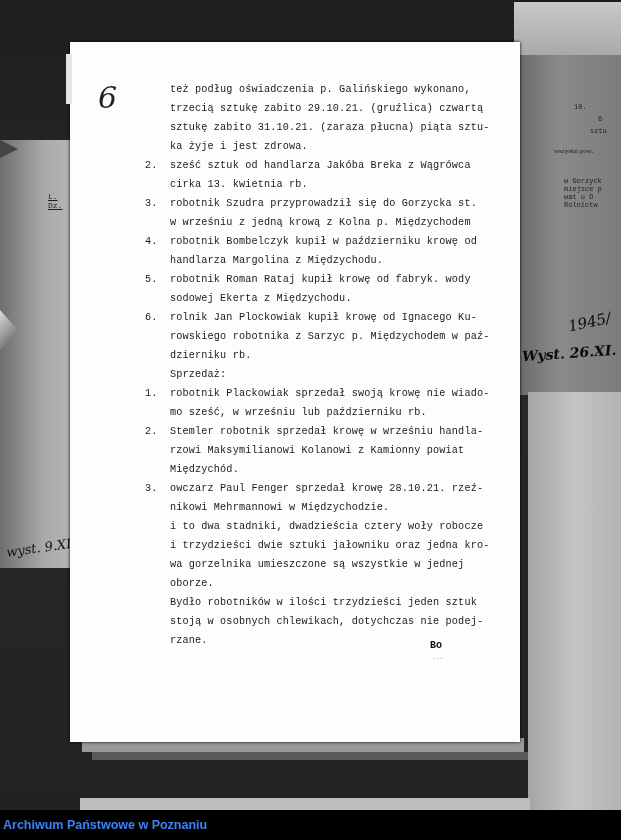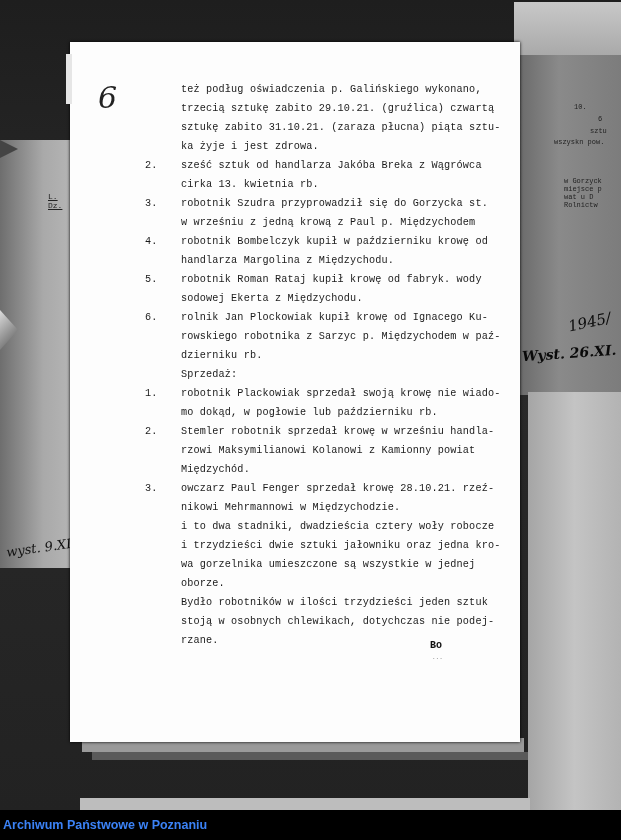--- a/index.html
+++ b/index.html
@@ -15,39 +15,39 @@
     .right-sheet .txt { position:absolute; font-size:7px; color:#222; line-height:8px; white-space:pre; }
     .right-sheet .hw { position:absolute; font-family:"DejaVu Serif", serif; font-style:italic; color:#0a0a0a; white-space:nowrap; }
     .right-lower { position:absolute; left:528px; top:392px; width:93px; height:418px; background:linear-gradient(90deg,#a5a5a5,#c4c4c4 50%,#b3b3b3); }
     .under-sheet { position:absolute; left:82px; top:738px; width:442px; height:14px; background:#9a9a9a; }
     .under-sheet2 { position:absolute; left:92px; top:752px; width:436px; height:8px; background:#5a5a5a; }
     .bottom-strip { position:absolute; left:80px; top:798px; width:450px; height:12px; background:#bdbdbd; }
     .page { position:absolute; left:70px; top:42px; width:450px; height:700px; background:#fdfdfd; box-shadow:0 0 3px #000; }
     .page .notch { position:absolute; left:-4px; top:12px; width:6px; height:50px; background:#e6e6e6; }
     .page-num { position:absolute; left:28px; top:38px; font-family:"DejaVu Serif", serif; font-style:italic; font-size:30px; color:#222; font-weight:normal; }
     .body-text { position:absolute; left:100px; top:38px; width:360px; font-size:10.2px; line-height:19px; color:#1a1a1a; letter-spacing:0.15px; }
-    .line { display:block; white-space:nowrap; height:19px;margin-left:11px; }
+    .line { display:block; white-space:nowrap; height:19px; }
     .item { position:relative; padding-left:25px; }
     .item .num { position:absolute; left:0; top:0; }
     .indent { padding-left:25px; }
     .signoff { position:absolute; left:360px; top:598px; font-size:10px; color:#111; font-weight:bold; }
     .signoff-sub { position:absolute; left:362px; top:612px; font-size:6px; color:#666; }
     .footer { position:absolute; left:0; top:810px; width:621px; height:30px; background:#000; }
     .footer-text { position:absolute; left:3px; top:8px; font-family:"Liberation Sans", sans-serif; font-weight:bold; font-size:12.5px; color:#3b82f6; }
   </style>
 </head>
 <body>
 
 <div class="scan">
   <div class="right-top"></div>
   <div class="right-sheet">
     <span class="txt" style="left:56px;top:48px;">10.</span>
     <span class="txt" style="left:80px;top:60px;">6</span>
     <span class="txt" style="left:72px;top:72px;">sztu</span>
-    <span class="txt" style="left:36px;top:83px;">wszyskn pow.</span>
+    <span class="txt" style="left:36px;top:92px;font-family:Liberation Serif, serif;">wszyskn pow.</span>
     <span class="txt" style="left:46px;top:122px;">w Gorzyck</span>
     <span class="txt" style="left:46px;top:130px;">miejsce p</span>
     <span class="txt" style="left:46px;top:138px;">wat u D</span>
     <span class="txt" style="left:46px;top:146px;">Rolnictw</span>
     <span class="hw" style="left:50px;top:258px;font-size:15px;transform:rotate(-12deg);">1945/</span>
     <span class="hw" style="left:4px;top:290px;font-size:14px;font-weight:bold;transform:rotate(-4deg);">Wyst. 26.XI.</span>
   </div>
   <div class="right-lower"></div>
 
   <div class="left-sheet">
@@ -74,21 +74,21 @@
 
     <div class="body-text" style="left:75px; top:114px;">
       <div class="item">
         <span class="num">2.</span>
         <span class="line">sześć sztuk od handlarza Jakóba Breka z Wągrówca</span>
         <span class="line">cirka 13. kwietnia rb.</span>
       </div>
       <div class="item">
         <span class="num">3.</span>
         <span class="line">robotnik Szudra przyprowadził się do Gorzycka st.</span>
-        <span class="line">w wrześniu z jedną krową z Paul p. Międzychodem</span>
+        <span class="line">w wrześniu z jedną krową z Kolna p. Międzychodem</span>
       </div>
       <div class="item">
         <span class="num">4.</span>
         <span class="line">robotnik Bombelczyk kupił w październiku krowę od</span>
         <span class="line">handlarza Margolina z Międzychodu.</span>
       </div>
       <div class="item">
         <span class="num">5.</span>
         <span class="line">robotnik Roman Rataj kupił krowę od fabryk. wody</span>
         <span class="line">sodowej Ekerta z Międzychodu.</span>
@@ -98,21 +98,21 @@
         <span class="line">rolnik Jan Plockowiak kupił krowę od Ignacego Ku-</span>
         <span class="line">rowskiego robotnika z Sarzyc p. Międzychodem w paź-</span>
         <span class="line">dzierniku rb.</span>
       </div>
 
       <span class="line indent">Sprzedaż:</span>
 
       <div class="item">
         <span class="num">1.</span>
         <span class="line">robotnik Plackowiak sprzedał swoją krowę nie wiado-</span>
-        <span class="line">mo dokąd, w pogłowie lub październiku rb.</span>
+        <span class="line">mo sześć, w wrześniu lub październiku rb.</span>
       </div>
       <div class="item">
         <span class="num">2.</span>
         <span class="line">Stemler robotnik sprzedał krowę w wrześniu handla-</span>
         <span class="line">rzowi Maksymilianowi Kolanowi z Kamionny powiat</span>
         <span class="line">Międzychód.</span>
       </div>
       <div class="item">
         <span class="num">3.</span>
         <span class="line">owczarz Paul Fenger sprzedał krowę 28.10.21. rzeź-</span>

